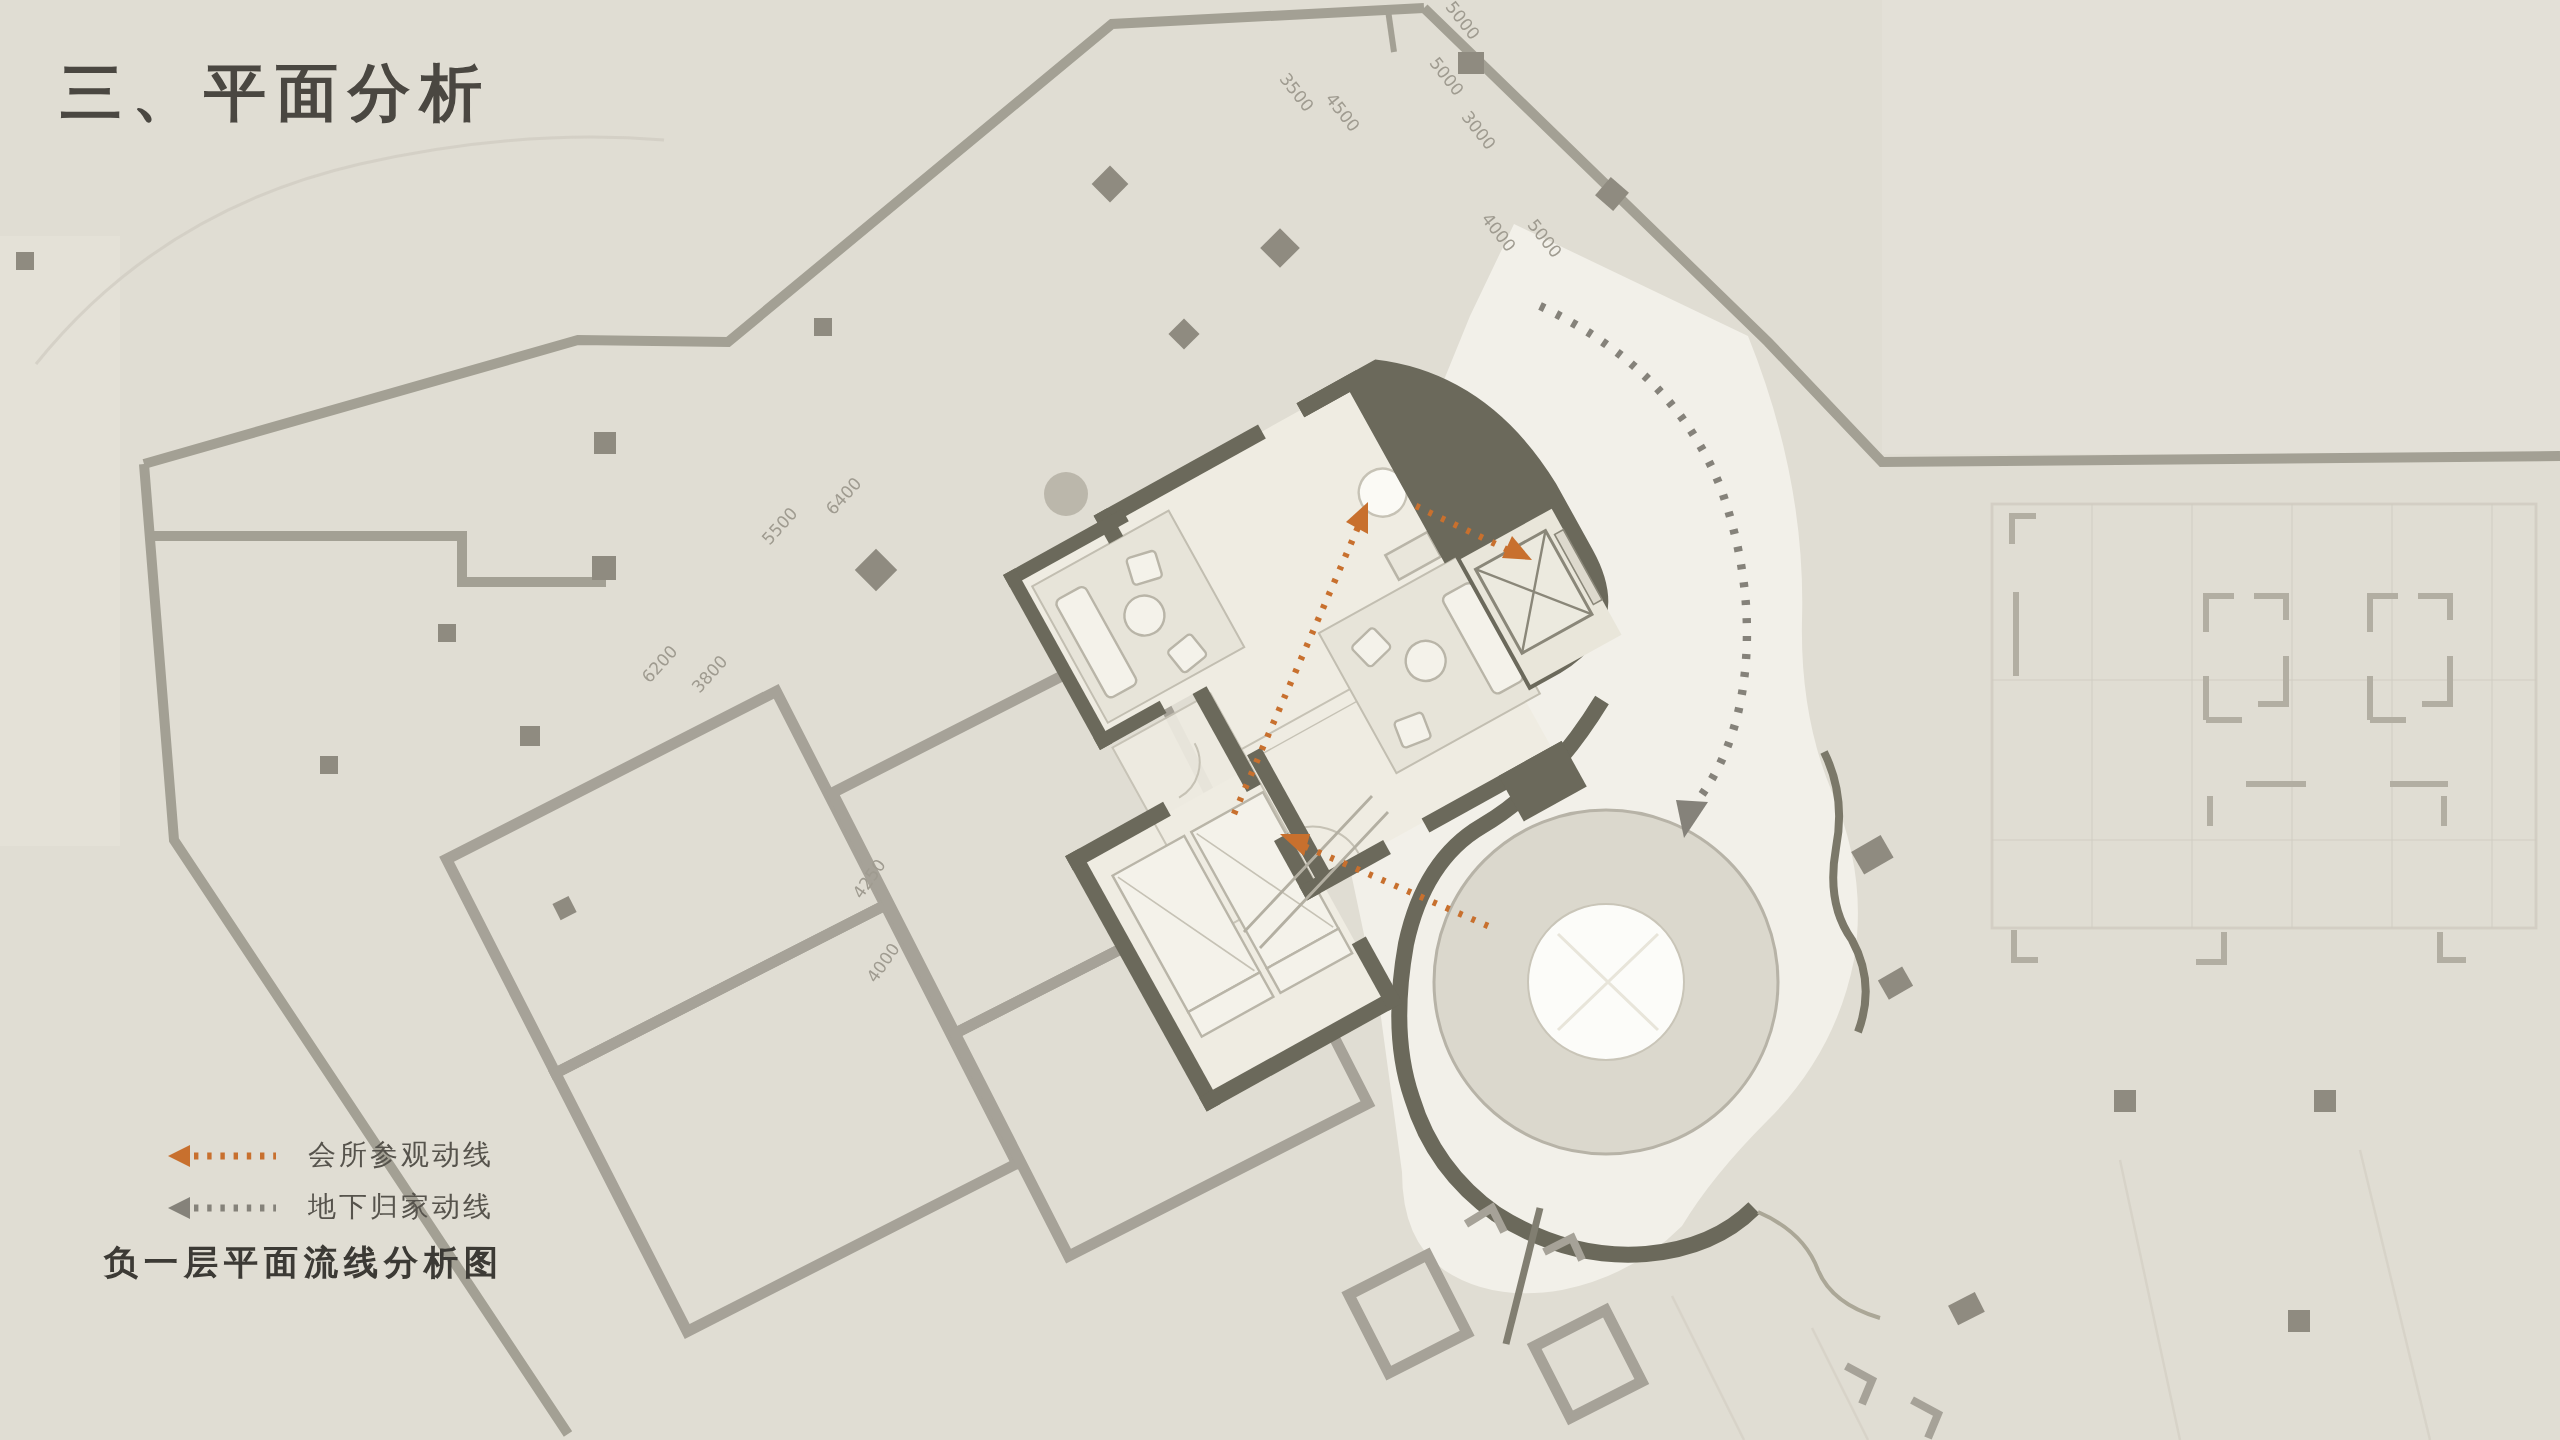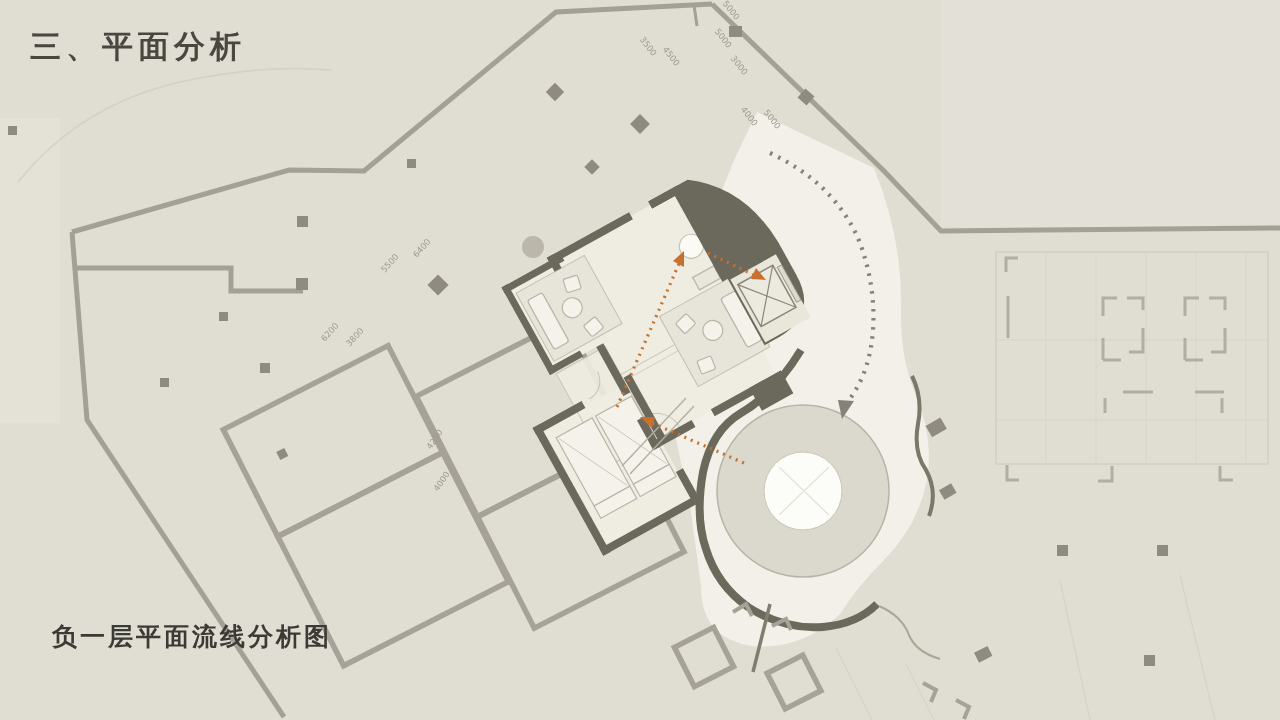--- a/index.html
+++ b/index.html
@@ -29,21 +29,21 @@
   .dim-text{fill:var(--c-dim-text);font-size:8.5px;font-family:"DejaVu Sans",sans-serif;}
   #page-title{
     position:absolute;left:30px;top:26px;font-size:31px;font-weight:bold;
     color:var(--c-title-text);letter-spacing:5px;
   }
   #legend{position:absolute;left:82px;top:565px;}
   .legend-row{display:flex;align-items:center;height:26px;}
   .legend-label{font-size:14px;color:var(--c-legend-text);letter-spacing:1.5px;margin-left:14px;}
   .legend-line{stroke-width:3.4;stroke-dasharray:2.2 4.4;fill:none;}
   #caption{
-    position:absolute;left:52px;top:620px;font-size:25px;font-weight:600;
+    position:absolute;left:52px;top:620px;font-size:17px;font-weight:600;
     font-family:"Liberation Serif","DejaVu Serif",serif;
     color:var(--c-caption-text);letter-spacing:3px;
   }
 </style>
 </head>
 <body>
 
 <svg id="plan-svg" width="1280" height="720" viewBox="0 0 1280 720" xmlns="http://www.w3.org/2000/svg">
 
   <g>
@@ -262,15 +262,29 @@
     <path d="M 708 253 L 754 275" class="route-orange"></path>
     <polygon points="766,280 751,279 756,268" class="route-orange-head"></polygon>
     <path d="M 744 463 L 652 423" class="route-orange"></path>
     <polygon points="640,417 652,428 655,417" class="route-orange-head"></polygon>
   </g>
 </svg>
 
 <div id="page-title">三、平面分析</div>
 
 <div id="legend">
+  <div class="legend-row">
+    <svg width="58" height="14" viewBox="0 0 58 14">
+      <polygon points="2,7 13,1.5 13,12.5" style="fill: rgb(200, 112, 46);"></polygon>
+      <line x1="15" y1="7" x2="56" y2="7" class="legend-line" style="stroke: rgb(200, 112, 46);"></line>
+    </svg>
+    <span class="legend-label">会所参观动线</span>
+  </div>
+  <div class="legend-row">
+    <svg width="58" height="14" viewBox="0 0 58 14">
+      <polygon points="2,7 13,1.5 13,12.5" style="fill: rgb(133, 130, 122);"></polygon>
+      <line x1="15" y1="7" x2="56" y2="7" class="legend-line" style="stroke: rgb(133, 130, 122);"></line>
+    </svg>
+    <span class="legend-label">地下归家动线</span>
+  </div>
 </div>
 
 <div id="caption">负一层平面流线分析图</div>
 
 </body></html>

